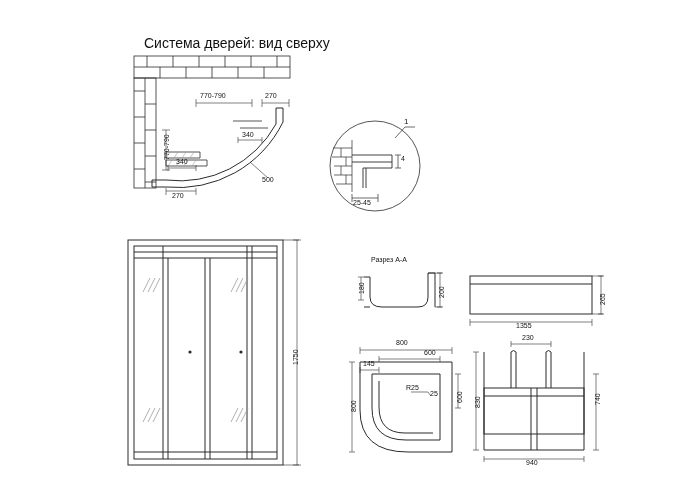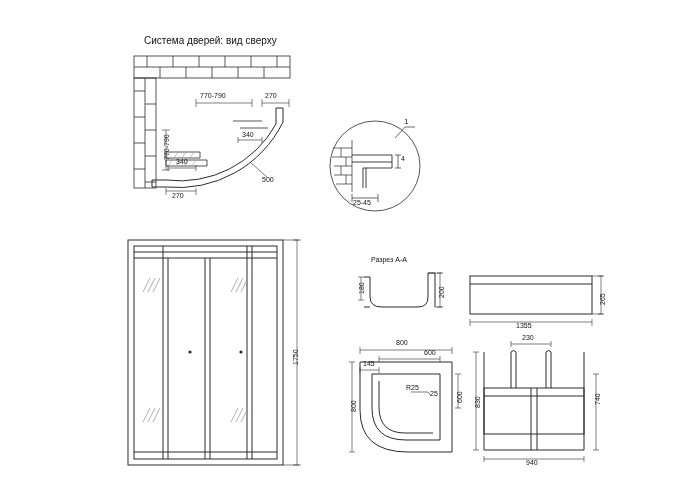--- a/index.html
+++ b/index.html
@@ -6,21 +6,21 @@
   body{
     width:700px;height:500px;
     background:#ffffff;
     font-family:"Liberation Sans", sans-serif;
     color:#1a1a1a;
     overflow:hidden;
   }
   #sheet{position:relative;width:700px;height:500px;}
   .lbl{position:absolute;font-size:7px;color:#111;white-space:nowrap;letter-spacing:0px;}
   .lbl.big{font-size:8px;}
-  .lbl.title{font-size:10px;}
+  .lbl.title{font-size:14px;}
   .vert{transform:rotate(-90deg);transform-origin:left top;}
   svg{position:absolute;left:0;top:0;overflow:visible;}
 </style>
 </head>
 <body>
 
 <div id="sheet">
 
   <div class="lbl title" style="left:144px;top:35px;">Система дверей: вид сверху</div>
 

